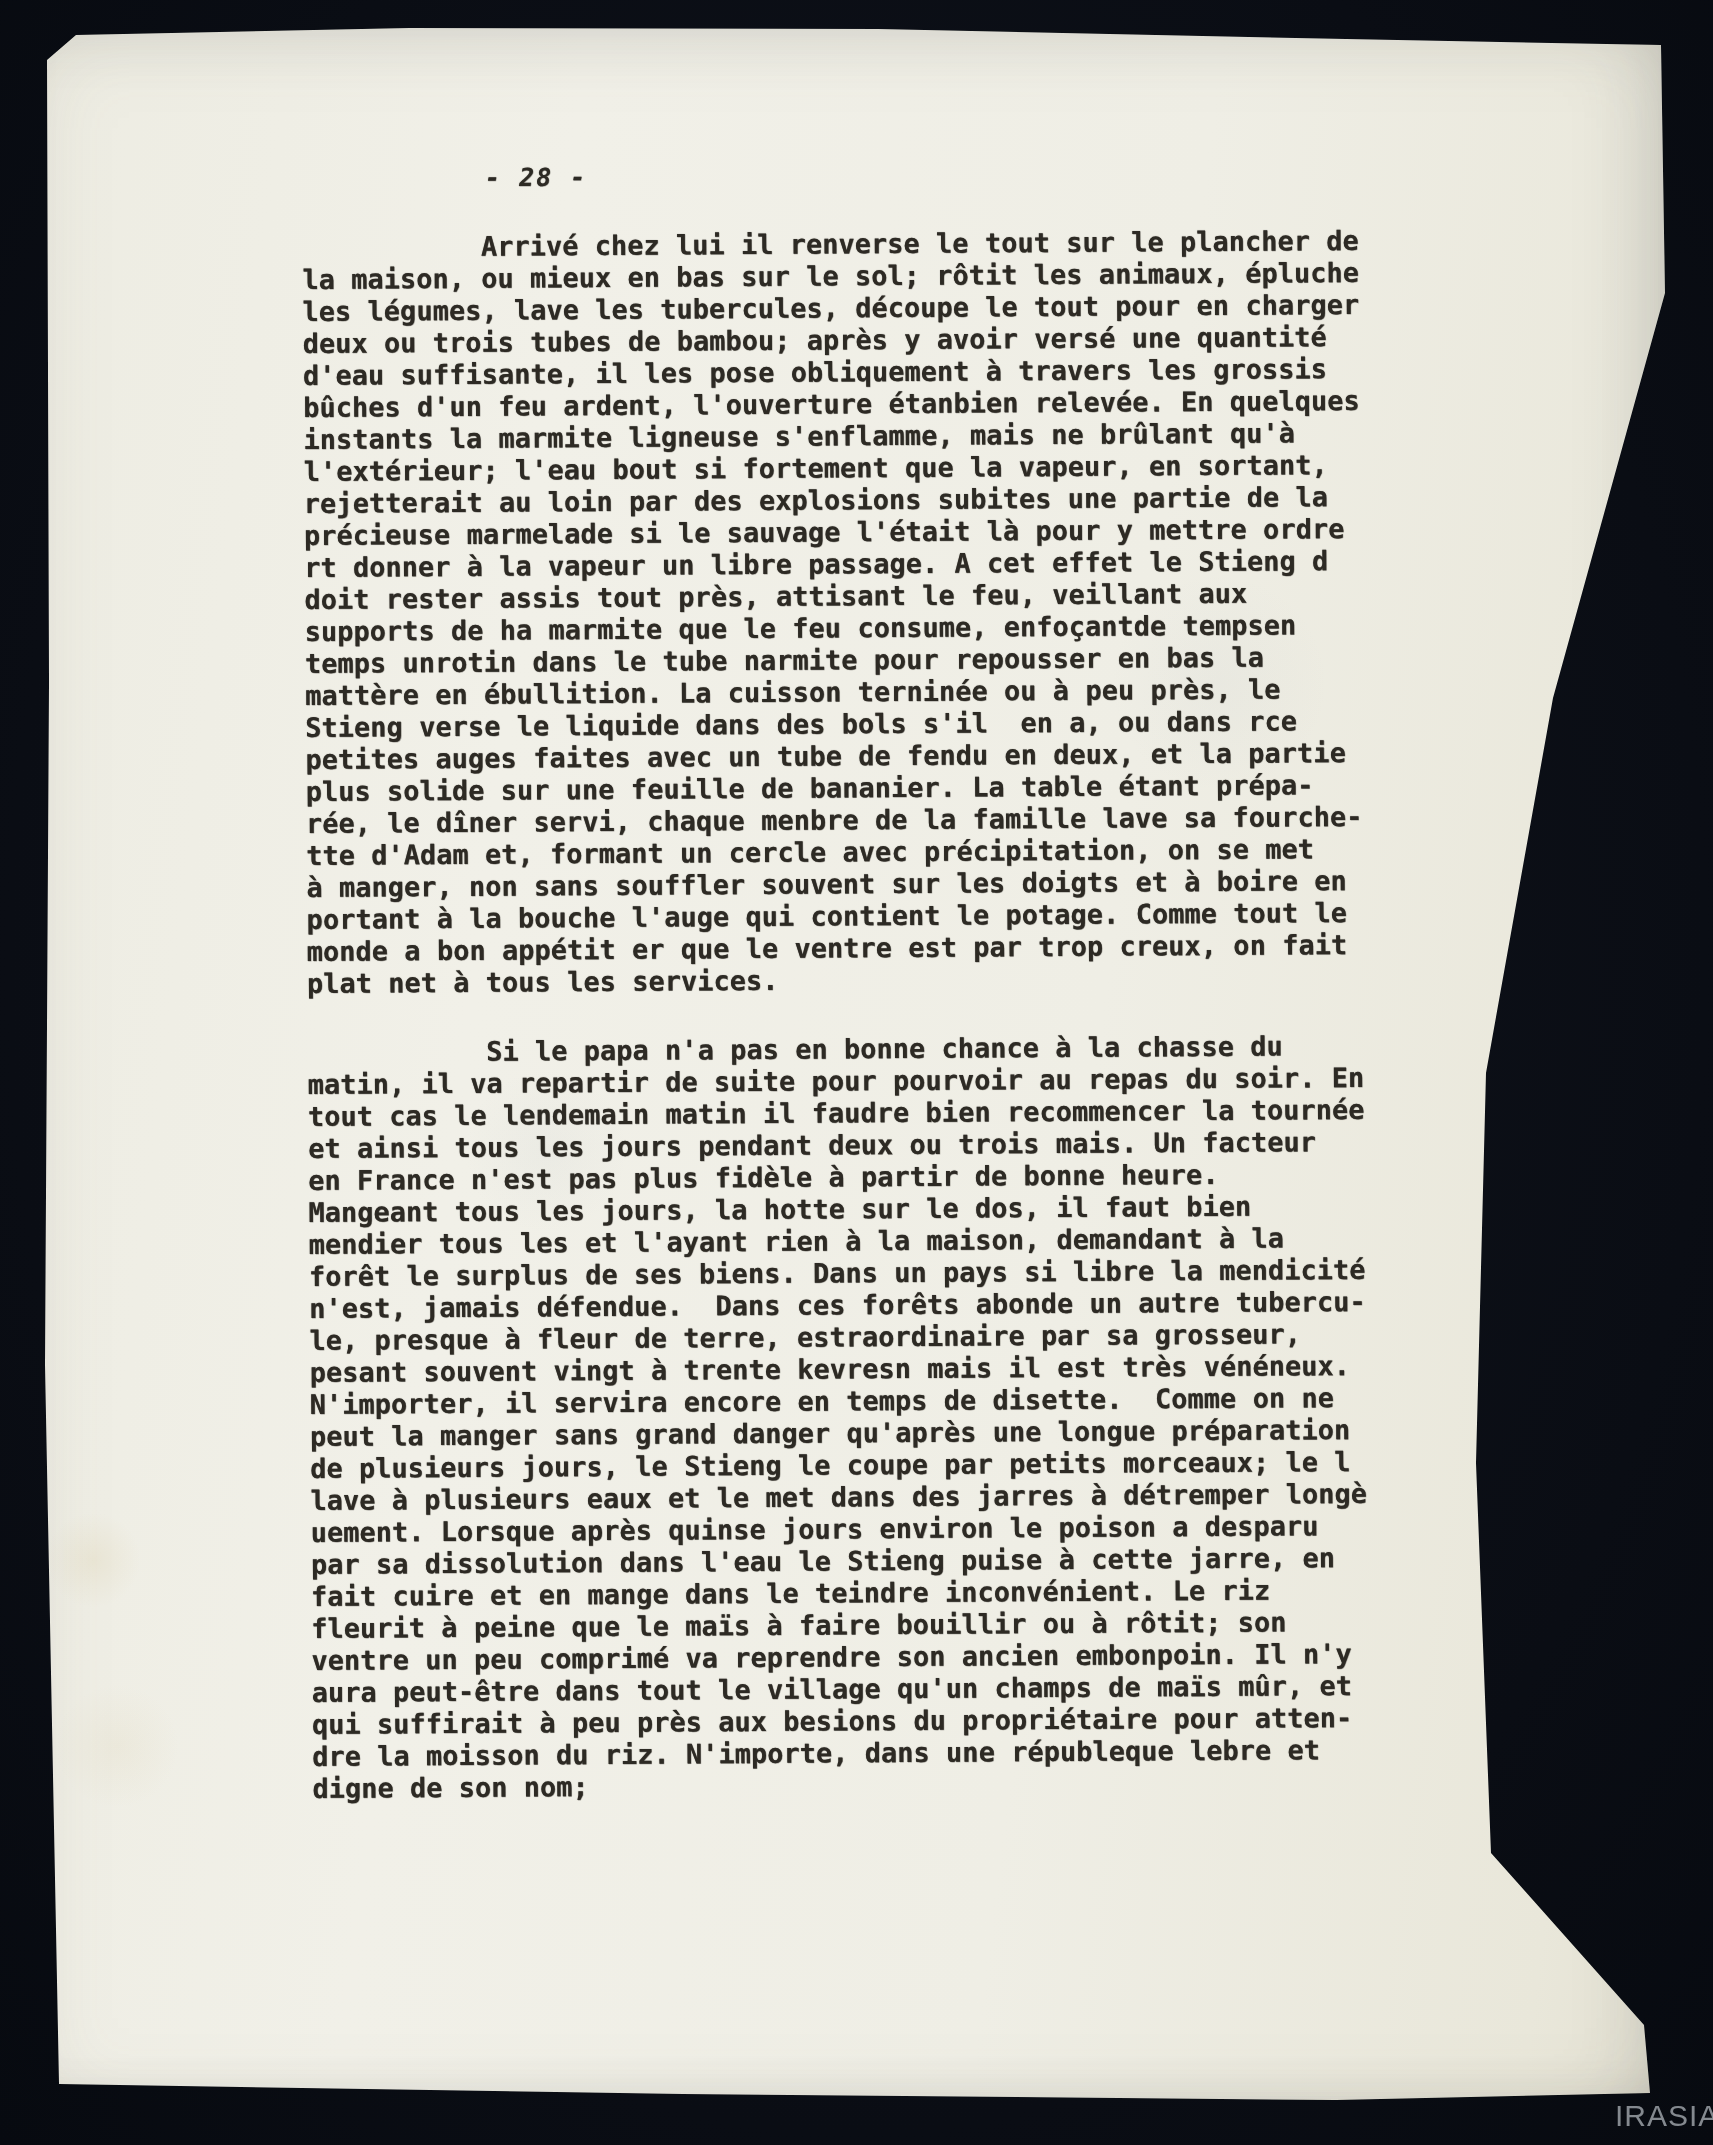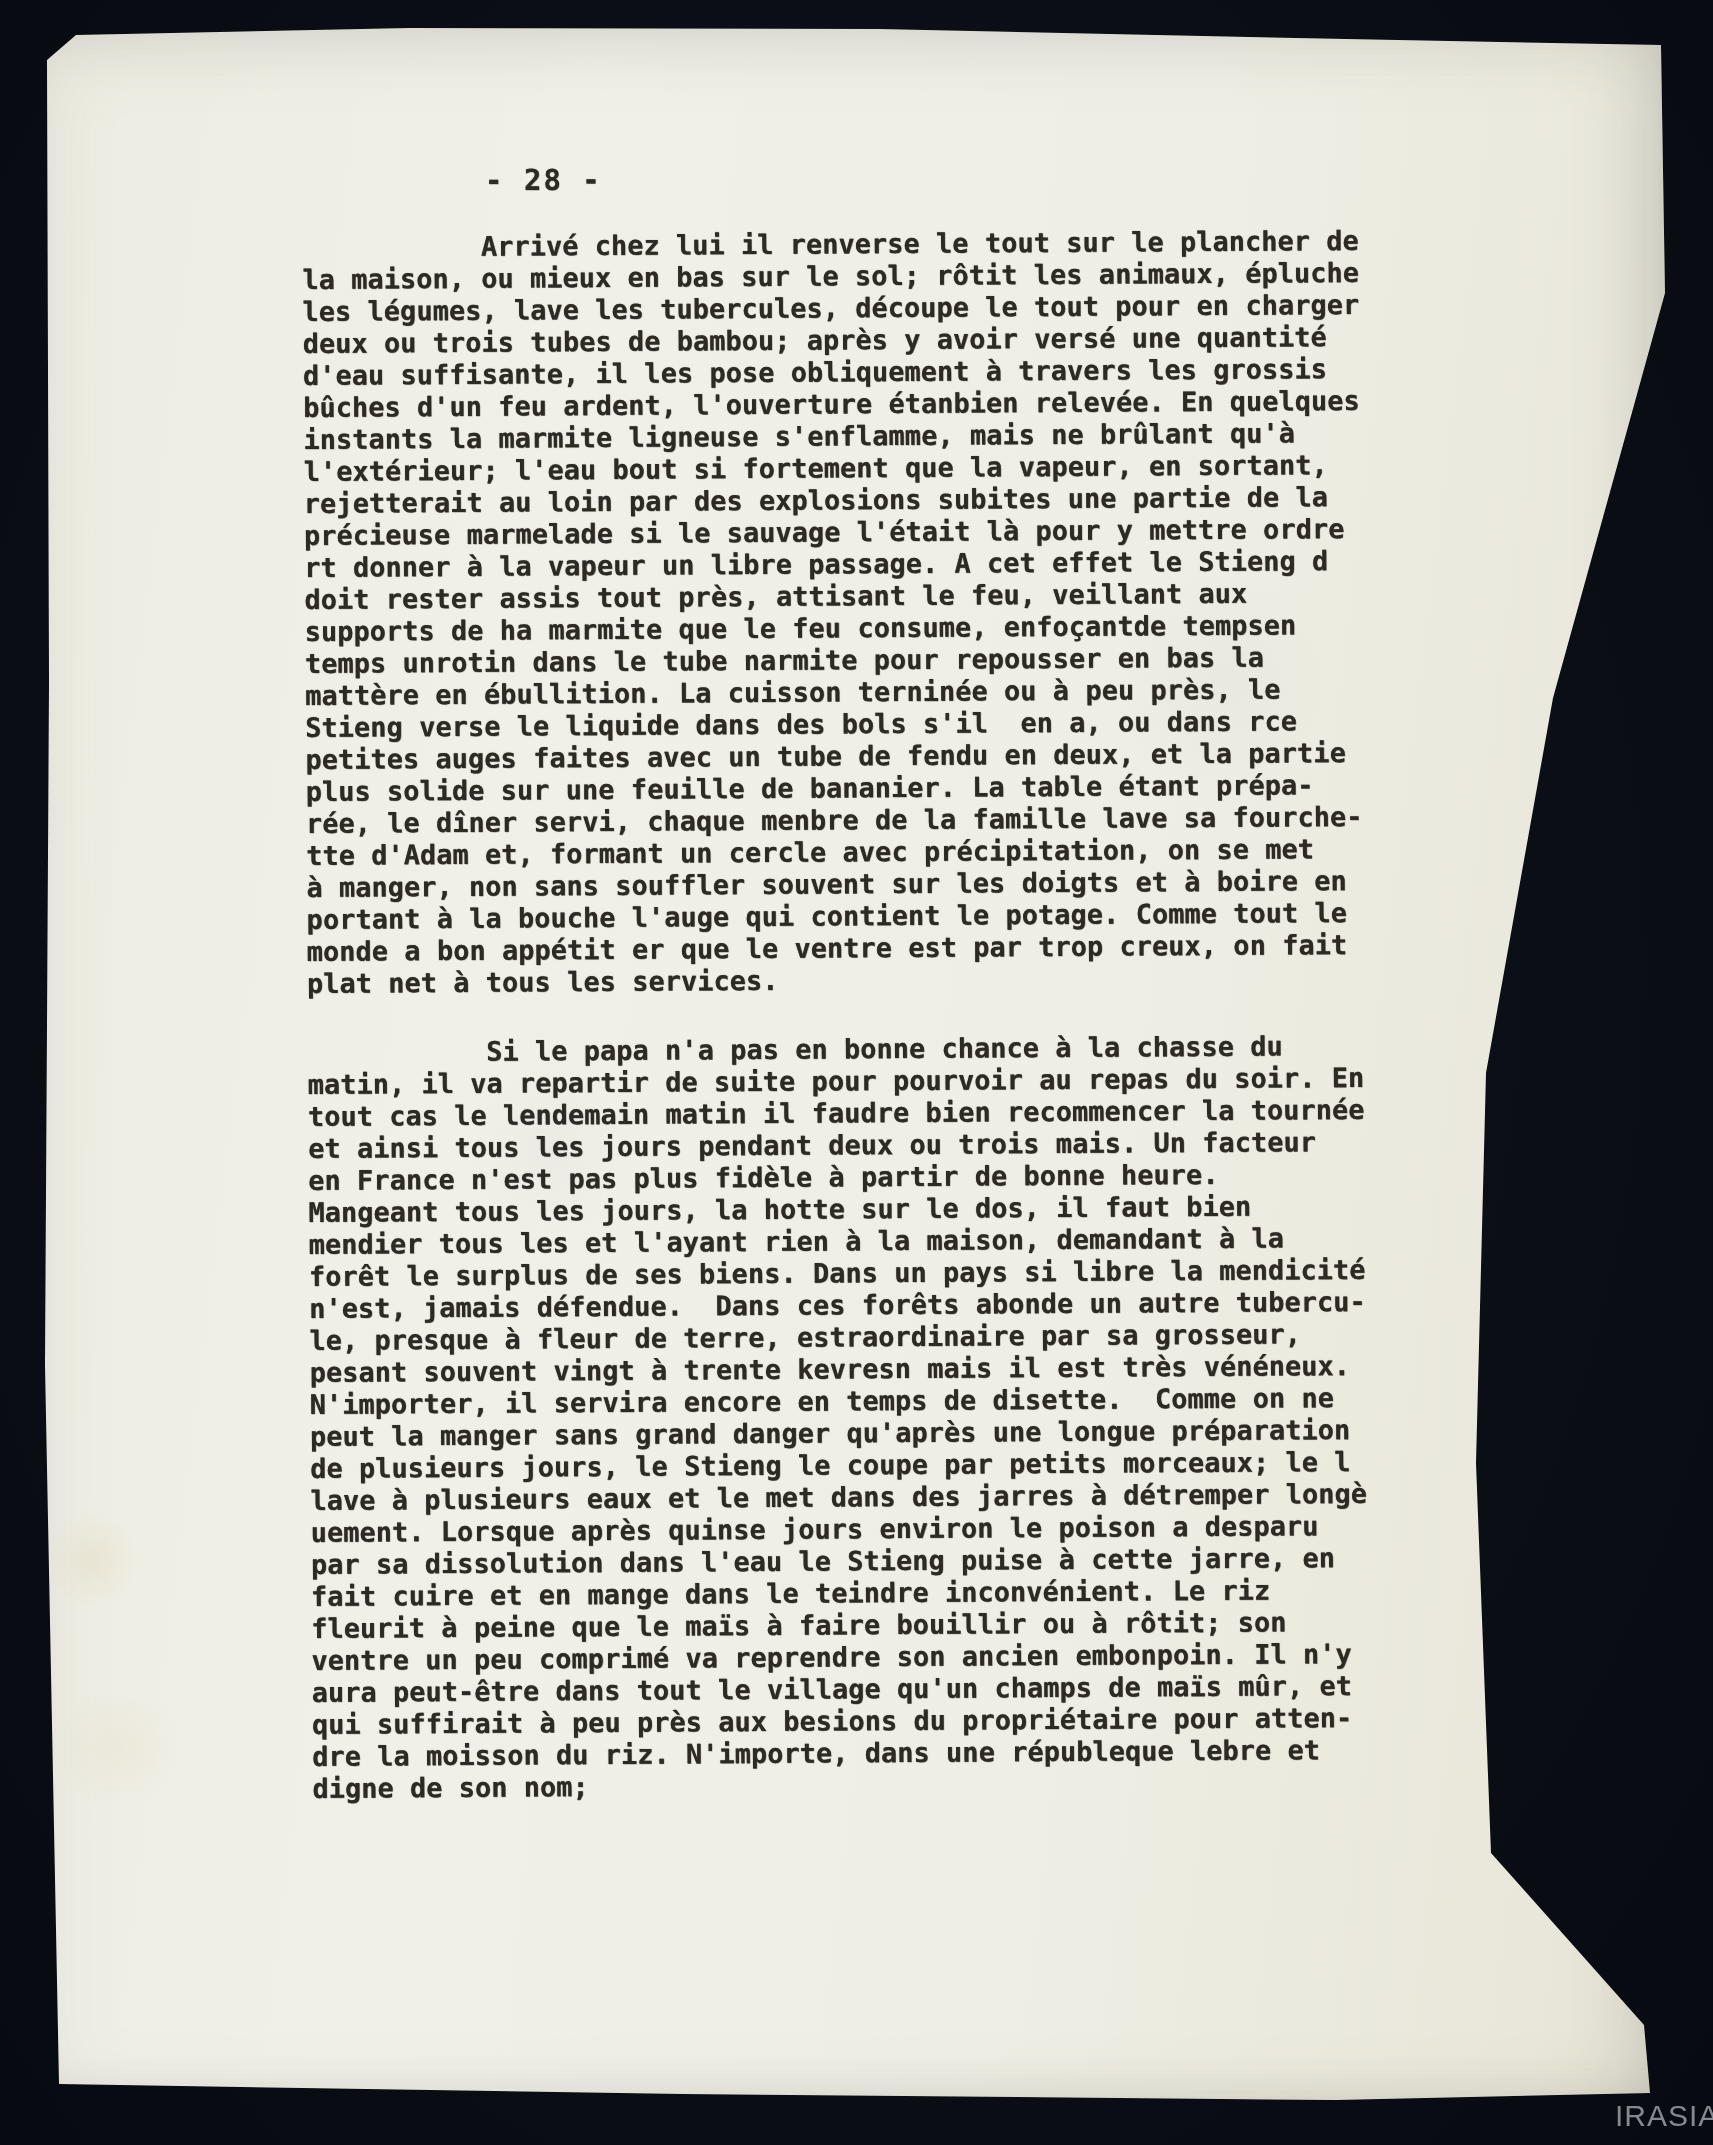--- a/index.html
+++ b/index.html
@@ -46,24 +46,25 @@
   .typed {
     font-family: "DejaVu Sans Mono", "Liberation Mono", monospace;
     font-weight: bold;
     color: #2d2a24;
     text-shadow: 0 0 1px rgba(45,42,36,0.55), 0.5px 0.5px 0.5px rgba(45,42,36,0.35);
   }
   .page-number {
     position: absolute;
     left: 485px;
     top: 163px;
-    font-size: 29px;
+    font-size: 25px;
     letter-spacing: 2px;
     white-space: pre;
     transform: rotate(-0.35deg);
+    font-style: italic;
   }
   .document-text {
     position: absolute;
     left: 302px;
     top: 232px;
     transform: rotate(-0.38deg);
     transform-origin: left top;
   }
   .document-text .line {
     white-space: pre;

